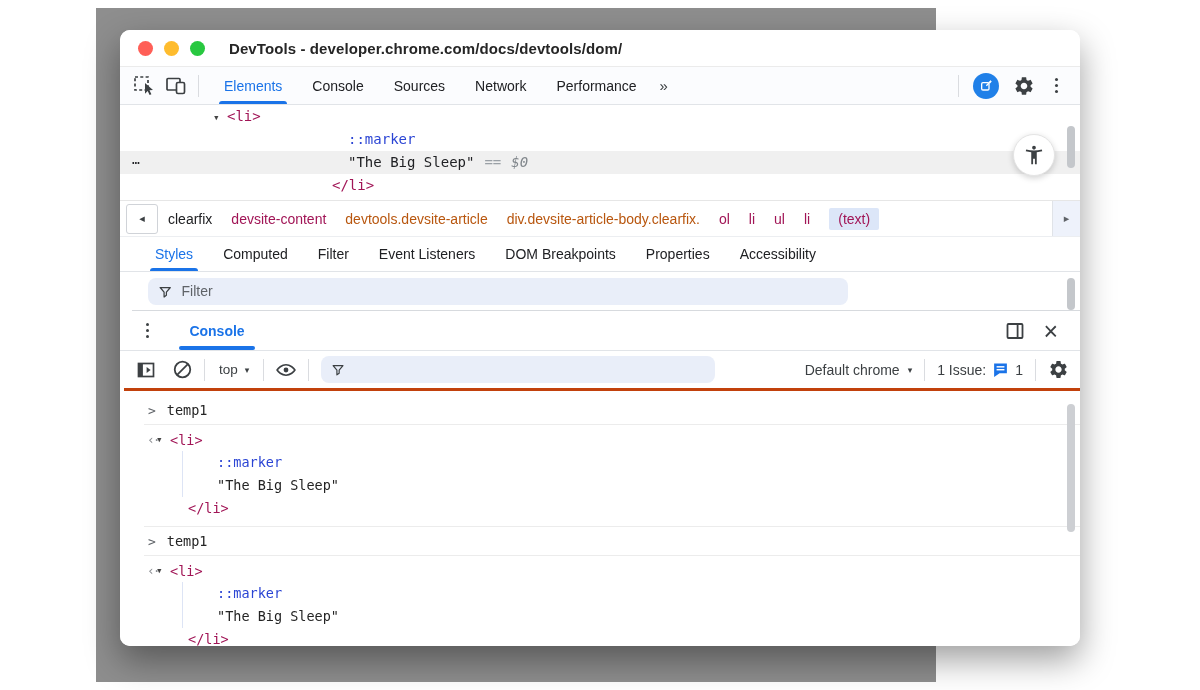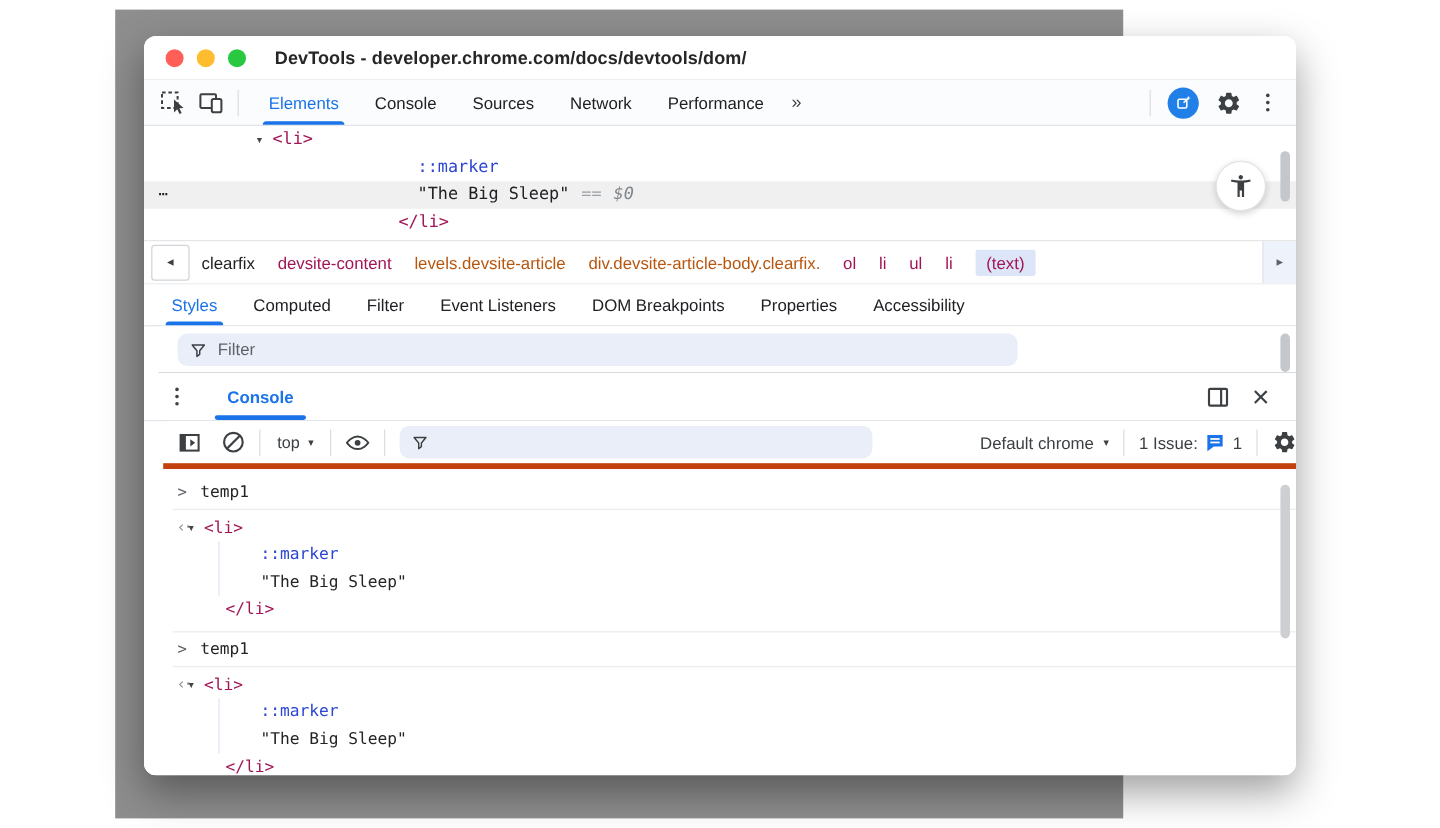--- a/index.html
+++ b/index.html
@@ -60,21 +60,21 @@
   .crumb.plain { color:#202124; }
   .crumb.tagcr { color:#a11556; }
   .crumb.classcr { color:#b8560e; }
   .crumb.selected { color:#a11556; background:#dce6f8; padding:3px 9px; border-radius:2px; }
   .crumb-scroll-right { width:28px; height:36px; border-left:1px solid #e0e3e8; background:#eef2fb;
                         display:flex; align-items:center; justify-content:center; font-size:11px;
                         color:#5f6368; cursor:pointer; }
 
   
   .ptabs { position:absolute; left:0; top:206px; width:100%; height:36px; background:#fff;
-           border-top:1px solid #eceef1; border-bottom:1px solid #e1e4e8; display:flex; align-items:center; padding-left:8px; }
+           border-top:1px solid #eceef1; border-bottom:1px solid #e1e4e8; display:flex; align-items:center; padding-left:20px; }
 
   
   .filter-row { position:absolute; left:12px; top:242px; width:100%; height:39px; background:#fff;
                 border-bottom:1px solid #d7dade; display:flex; align-items:center; }
   .pill { height:27px; background:#e9eef9; border-radius:8px; display:flex; align-items:center; padding:0 10px; }
   .pill input { border:none; outline:none; background:transparent; font-size:14px; color:#3c4043; width:100%;
                 font-family:"Liberation Sans", sans-serif; }
   .pill input::placeholder { color:#5f6368; }
   .styles-pill { margin-left:16px; width:700px; }
   .filter-right { margin-left:auto; display:flex; align-items:center; gap:17px; padding-right:30px; }
@@ -86,22 +86,22 @@
   
   .dheader { position:absolute; left:0; top:281px; width:100%; height:40px; background:#fff;
              border-bottom:1px solid #e1e4e8; display:flex; align-items:center; }
   .dheader .dots-v { margin-left:20px; }
   .dtab { position:relative; height:100%; display:flex; align-items:center; margin-left:22px; padding:0 12px;
           font-size:14px; font-weight:600; color:#1a73e8; cursor:pointer; }
   .dtab::after { content:""; position:absolute; left:2px; right:2px; bottom:0; height:4px; background:#1a73e8; border-radius:4px; }
   .dheader-right { margin-left:auto; display:flex; align-items:center; gap:18px; padding-right:22px; }
   .close-x { font-size:25px; font-weight:300; color:#3c4043; line-height:20px; cursor:pointer; }
 
-  .dtoolbar { position:absolute; left:16px; top:321px; width:100%; height:40px; background:#fff;
-              border-bottom:5px solid #c2410c; display:flex; align-items:center; font-size:13.5px; color:#3c4043; }
+  .dtoolbar { position:absolute; left:4px; top:321px; width:100%; height:40px; background:#fff;
+              border-bottom:3px solid #c2410c; display:flex; align-items:center; font-size:13.5px; color:#3c4043; }
   .dtoolbar .sep { margin:0 10px; }
   .ctx { display:flex; align-items:center; gap:7px; cursor:pointer; padding:0 4px; }
   .caret { font-size:9px; color:#3c4043; }
   .console-pill { width:394px; margin-left:2px; }
   .dtb-right { margin-left:auto; display:flex; align-items:center; padding-right:14px; }
   .levels { display:flex; align-items:center; gap:8px; font-size:14px; color:#3c4043; cursor:pointer; }
   .issue-wrap { display:flex; align-items:center; gap:6px; font-size:14px; color:#3c4043; cursor:pointer; }
 
   
   .messages { position:absolute; left:0; top:361px; width:100%; height:255px; background:#fff;
@@ -195,21 +195,21 @@
       <svg width="22" height="22" viewBox="0 0 24 24" fill="#3c4043">
         <path d="M20.5 6c-2.61.7-5.67 1-8.5 1s-5.89-.3-8.5-1L3 8c1.86.5 4 .83 6 1v13h2v-6h2v6h2V9c2-.17 4.14-.5 6-1l-.5-2zM12 6c1.1 0 2-.9 2-2s-.9-2-2-2-2 .9-2 2 .9 2 2 2z"></path>
       </svg>
     </div>
 
     <div class="crumbs">
       <span class="crumb-scroll-left">◂</span>
       <div class="crumb-list">
         <span class="crumb plain">clearfix</span>
         <span class="crumb tagcr">devsite-content</span>
-        <span class="crumb classcr">levels.devsite-article</span>
+        <span class="crumb classcr">devtools.devsite-article</span>
         <span class="crumb classcr">div.devsite-article-body.clearfix.</span>
         <span class="crumb tagcr">ol</span>
         <span class="crumb tagcr">li</span>
         <span class="crumb tagcr">ul</span>
         <span class="crumb tagcr">li</span>
         <span class="crumb selected">(text)</span>
       </div>
       <span class="crumb-scroll-right">▸</span>
     </div>
 

